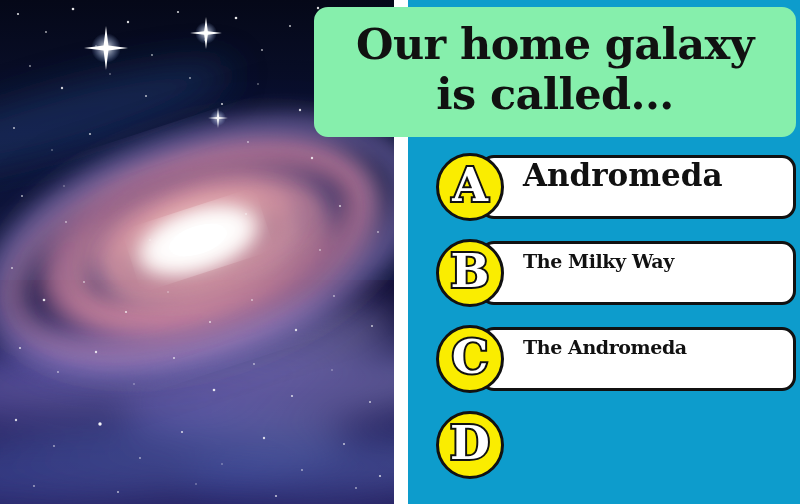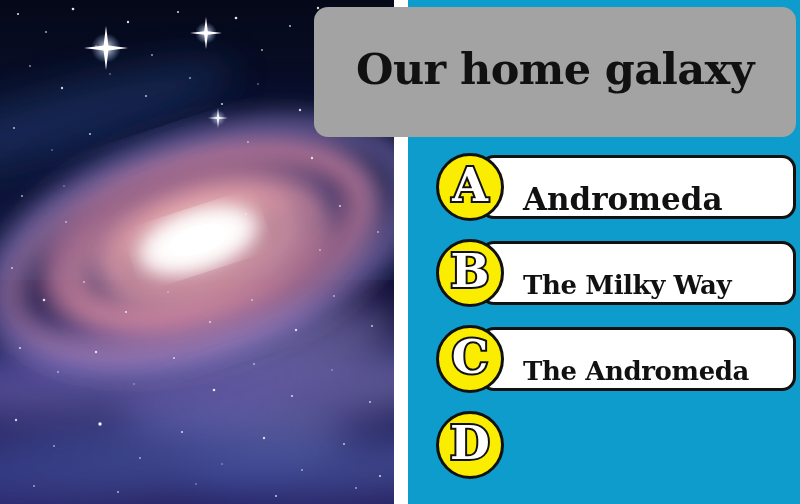--- a/index.html
+++ b/index.html
@@ -44,21 +44,21 @@
     background: #0d9ccc;
   }
 
   
   #title-banner {
     position: absolute;
     left: 314px;
     top: 7px;
     width: 482px;
     height: 130px;
-    background: #a3a3a3;
+    background: #86efac;
     border-radius: 14px;
     box-sizing: border-box;
     display: flex;
     flex-direction: column;
     align-items: center;
     justify-content: center;
     padding: 2px 14px 8px 14px;
     z-index: 6;
   }
   .title-line {
@@ -90,33 +90,33 @@
     position: absolute;
     left: 44px;
     top: 2px;
     width: 316px;
     height: 64px;
     background: #ffffff;
     border: 3px solid #111111;
     border-radius: 14px;
     box-sizing: border-box;
     display: flex;
-    align-items: flex-end;
+    align-items: flex-start;
     padding-left: 40px;
     overflow: hidden;
   }
   .option-label {
     color: #111111;
     font-family: "DejaVu Serif", "Liberation Serif", serif;
     font-weight: bold;
     font-size: 31px;
     line-height: 34px;
     white-space: nowrap;
   }
-  .option-label.tight { font-size: 26px; letter-spacing: -0.4px; }
+  .option-label.tight { font-size: 19px; letter-spacing: -0.4px; }
 
   .option-badge {
     position: absolute;
     left: 0;
     top: 0;
     width: 68px;
     height: 68px;
     border-radius: 50%;
     background: #faed00;
     border: 3px solid #111111;
@@ -356,15 +356,16 @@
         <div class="option-badge">
           <span class="option-letter">D</span>
         </div>
       </div>
 
     </div>
   </div>
 
   <div id="title-banner">
     <div class="title-line">Our home galaxy</div>
+    <div class="title-line">is called...</div>
   </div>
 
 </div>
 
 </body></html>

